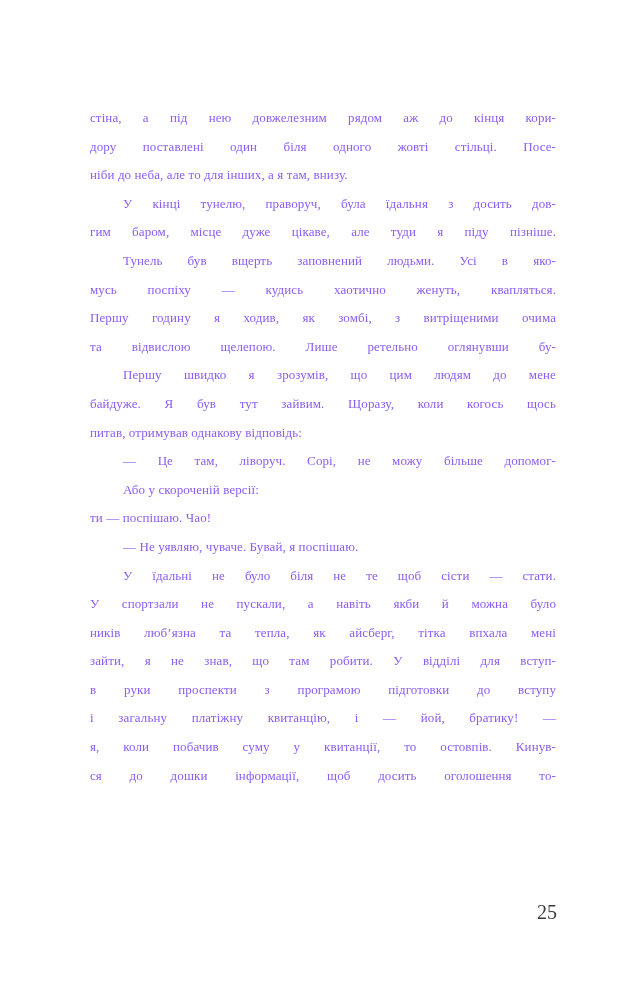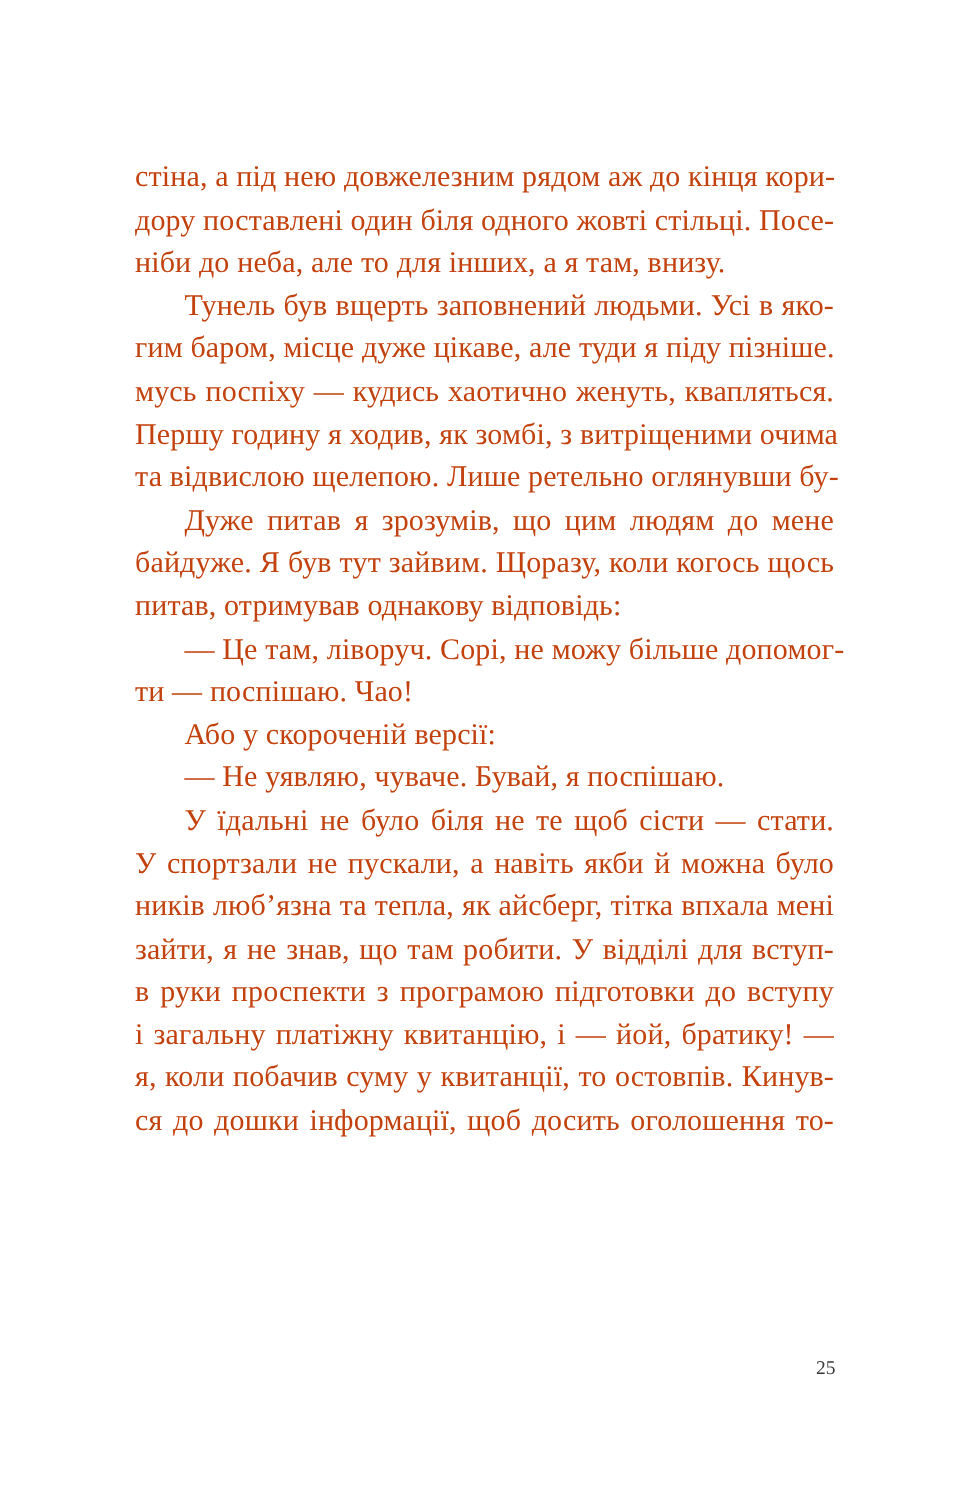--- a/index.html
+++ b/index.html
@@ -17,68 +17,69 @@
   .book-page {
     position: absolute;
     inset: 0;
     background: #ffffff;
   }
   .text-block {
     position: absolute;
     left: 90px;
     top: 104px;
     width: 466px;
-    font-size: 20px;
+    font-size: 13px;
     line-height: 28.6px;
-    color: #c2410c;
+    color: #8b5cf6;
     letter-spacing: 0.1px;
   }
   .line {
     white-space: nowrap;
     text-align: justify;
     text-align-last: left;
     -moz-text-align-last: left;
     overflow: visible;
   }
   .line.j {
     text-align-last: justify;
     -moz-text-align-last: justify;
   }
   .line.ind {
     padding-left: 33px;
   }
   .page-number {
     position: absolute;
     top: 902px;
     right: 84px;
-    font-size: 13px;
+    font-size: 20px;
     line-height: 20px;
     color: #3a3a3a;
     text-align: right;
   }
 </style>
 </head>
 <body>
 
 <div class="book-page">
   <div class="text-block">
       <div class="line j">стіна, а під нею довжелезним рядом аж до кінця кори-</div>
       <div class="line j">дору поставлені один біля одного жовті стільці. Посе-</div>
       <div class="line">ніби до неба, але то для інших, а я там, внизу.</div>
+      <div class="line j ind">У кінці тунелю, праворуч, була їдальня з досить дов-</div>
+      <div class="line j">гим баром, місце дуже цікаве, але туди я піду пізніше.</div>
       <div class="line j ind">Тунель був вщерть заповнений людьми. Усі в яко-</div>
-      <div class="line j">гим баром, місце дуже цікаве, але туди я піду пізніше.</div>
       <div class="line j">мусь поспіху — кудись хаотично женуть, квапляться.</div>
       <div class="line j">Першу годину я ходив, як зомбі, з витріщеними очима</div>
       <div class="line j">та відвислою щелепою. Лише ретельно оглянувши бу-</div>
-      <div class="line j ind">Дуже питав я зрозумів, що цим людям до мене</div>
+      <div class="line j ind">Першу швидко я зрозумів, що цим людям до мене</div>
       <div class="line j">байдуже. Я був тут зайвим. Щоразу, коли когось щось</div>
       <div class="line">питав, отримував однакову відповідь:</div>
       <div class="line j ind">— Це там, ліворуч. Сорі, не можу більше допомог-</div>
+      <div class="line ind">Або у скороченій версії:</div>
       <div class="line">ти — поспішаю. Чао!</div>
-      <div class="line ind">Або у скороченій версії:</div>
       <div class="line ind">— Не уявляю, чуваче. Бувай, я поспішаю.</div>
       <div class="line j ind">У їдальні не було біля не те щоб сісти — стати.</div>
       <div class="line j">У спортзали не пускали, а навіть якби й можна було</div>
       <div class="line j">ників люб’язна та тепла, як айсберг, тітка впхала мені</div>
       <div class="line j">зайти, я не знав, що там робити. У відділі для вступ-</div>
       <div class="line j">в руки проспекти з програмою підготовки до вступу</div>
       <div class="line j">і загальну платіжну квитанцію, і — йой, братику! —</div>
       <div class="line j">я, коли побачив суму у квитанції, то остовпів. Кинув-</div>
       <div class="line j">ся до дошки інформації, щоб досить оголошення то-</div>
     </div>

